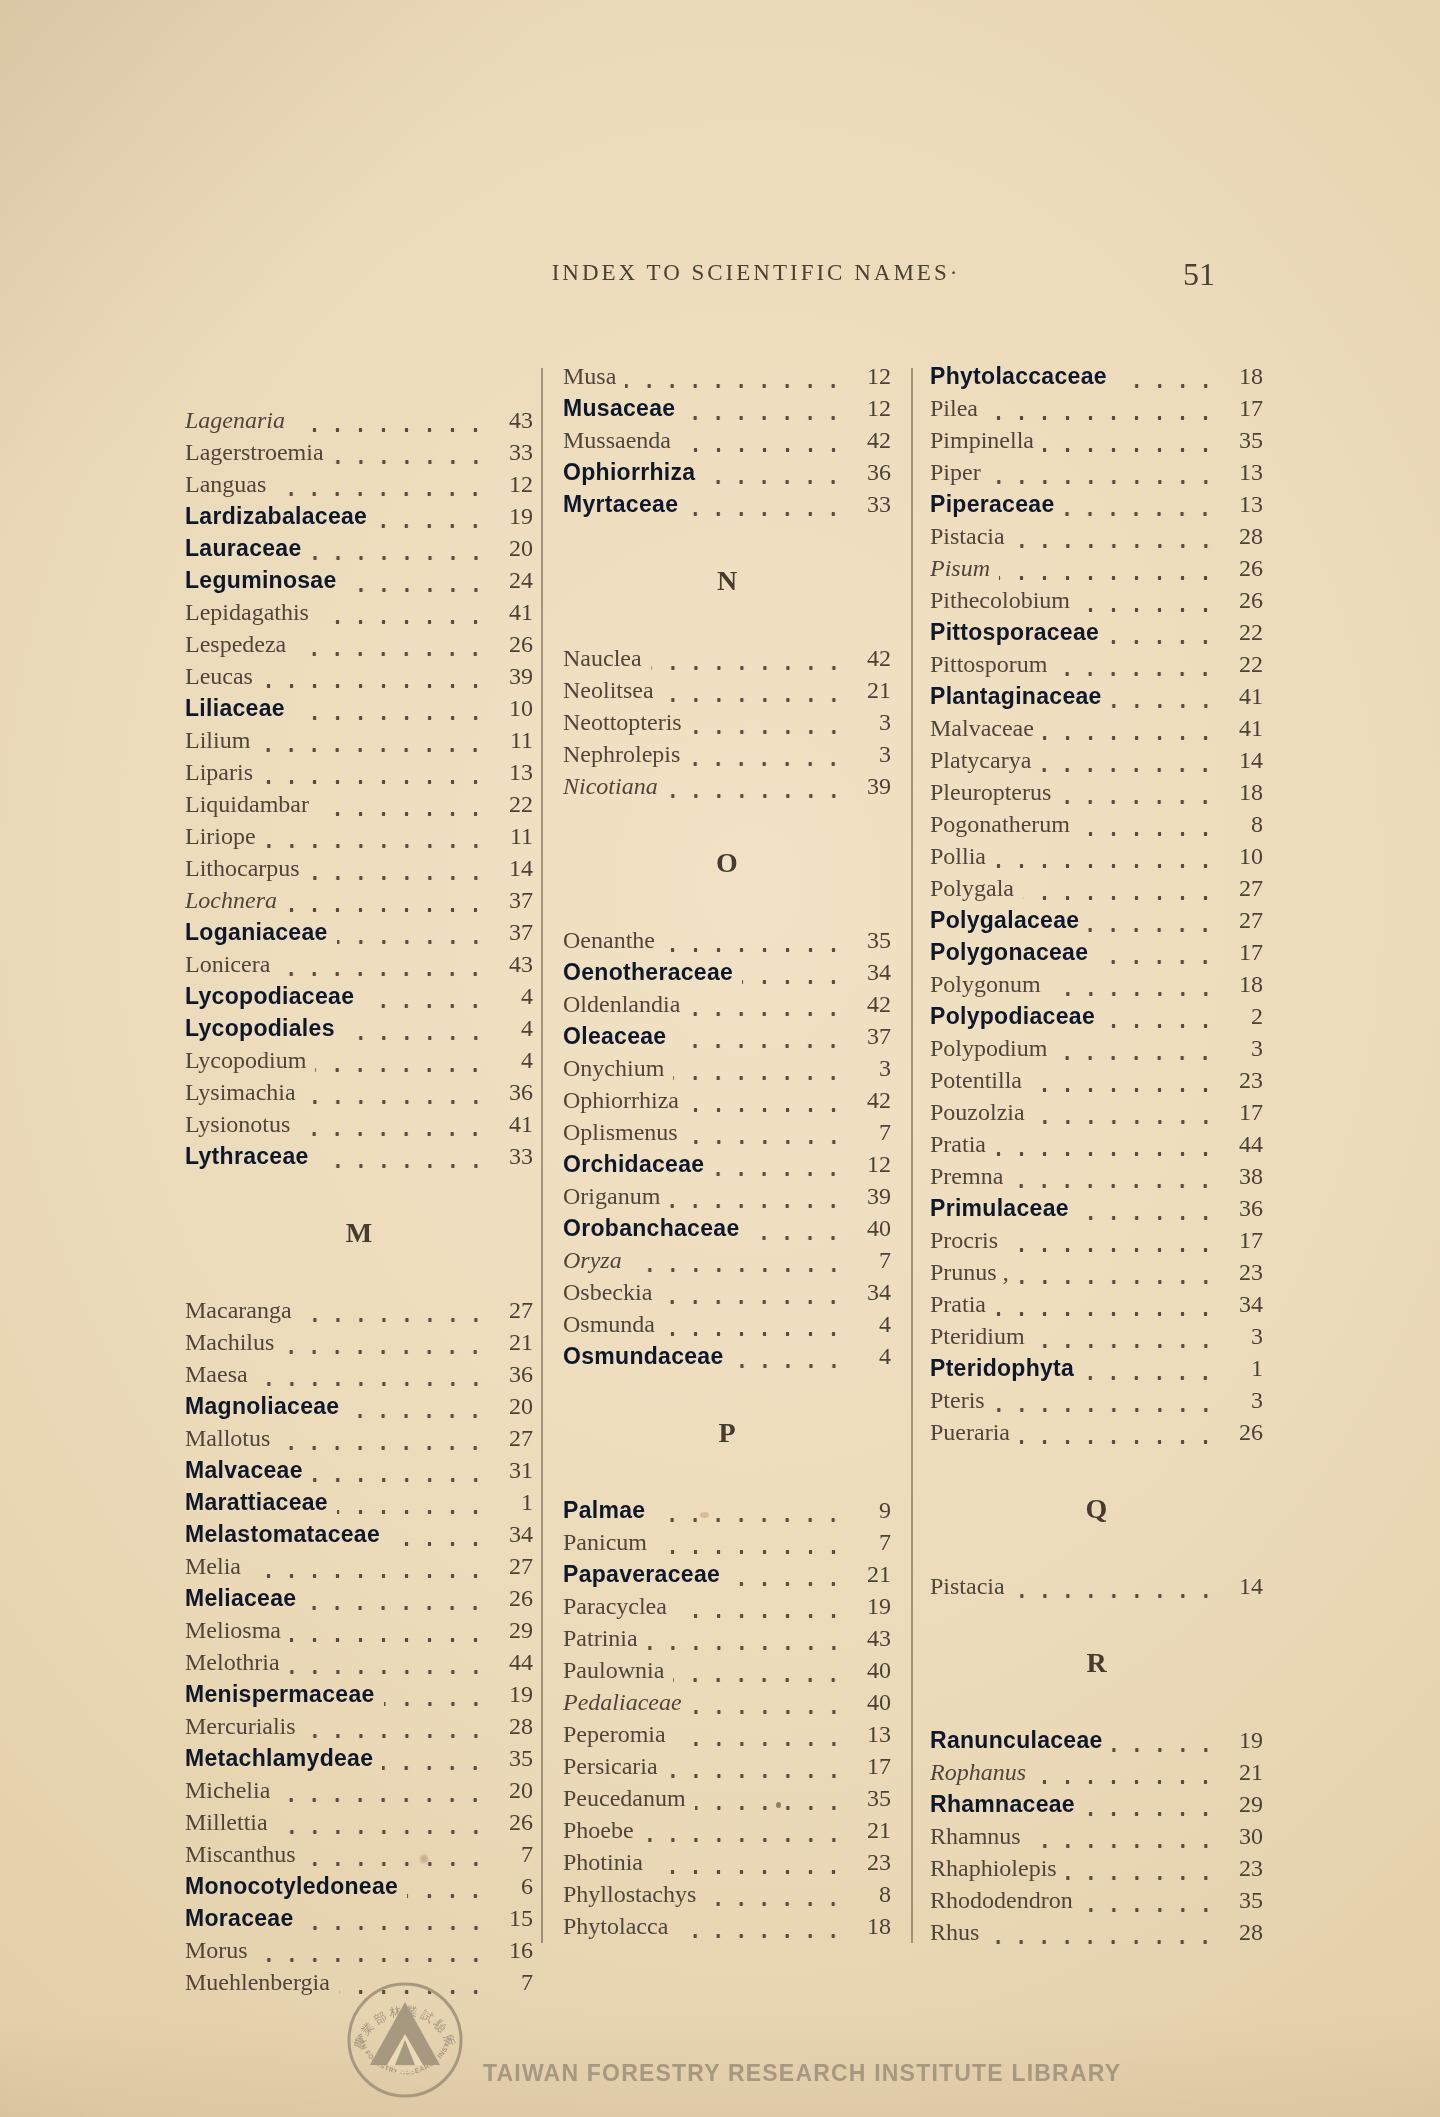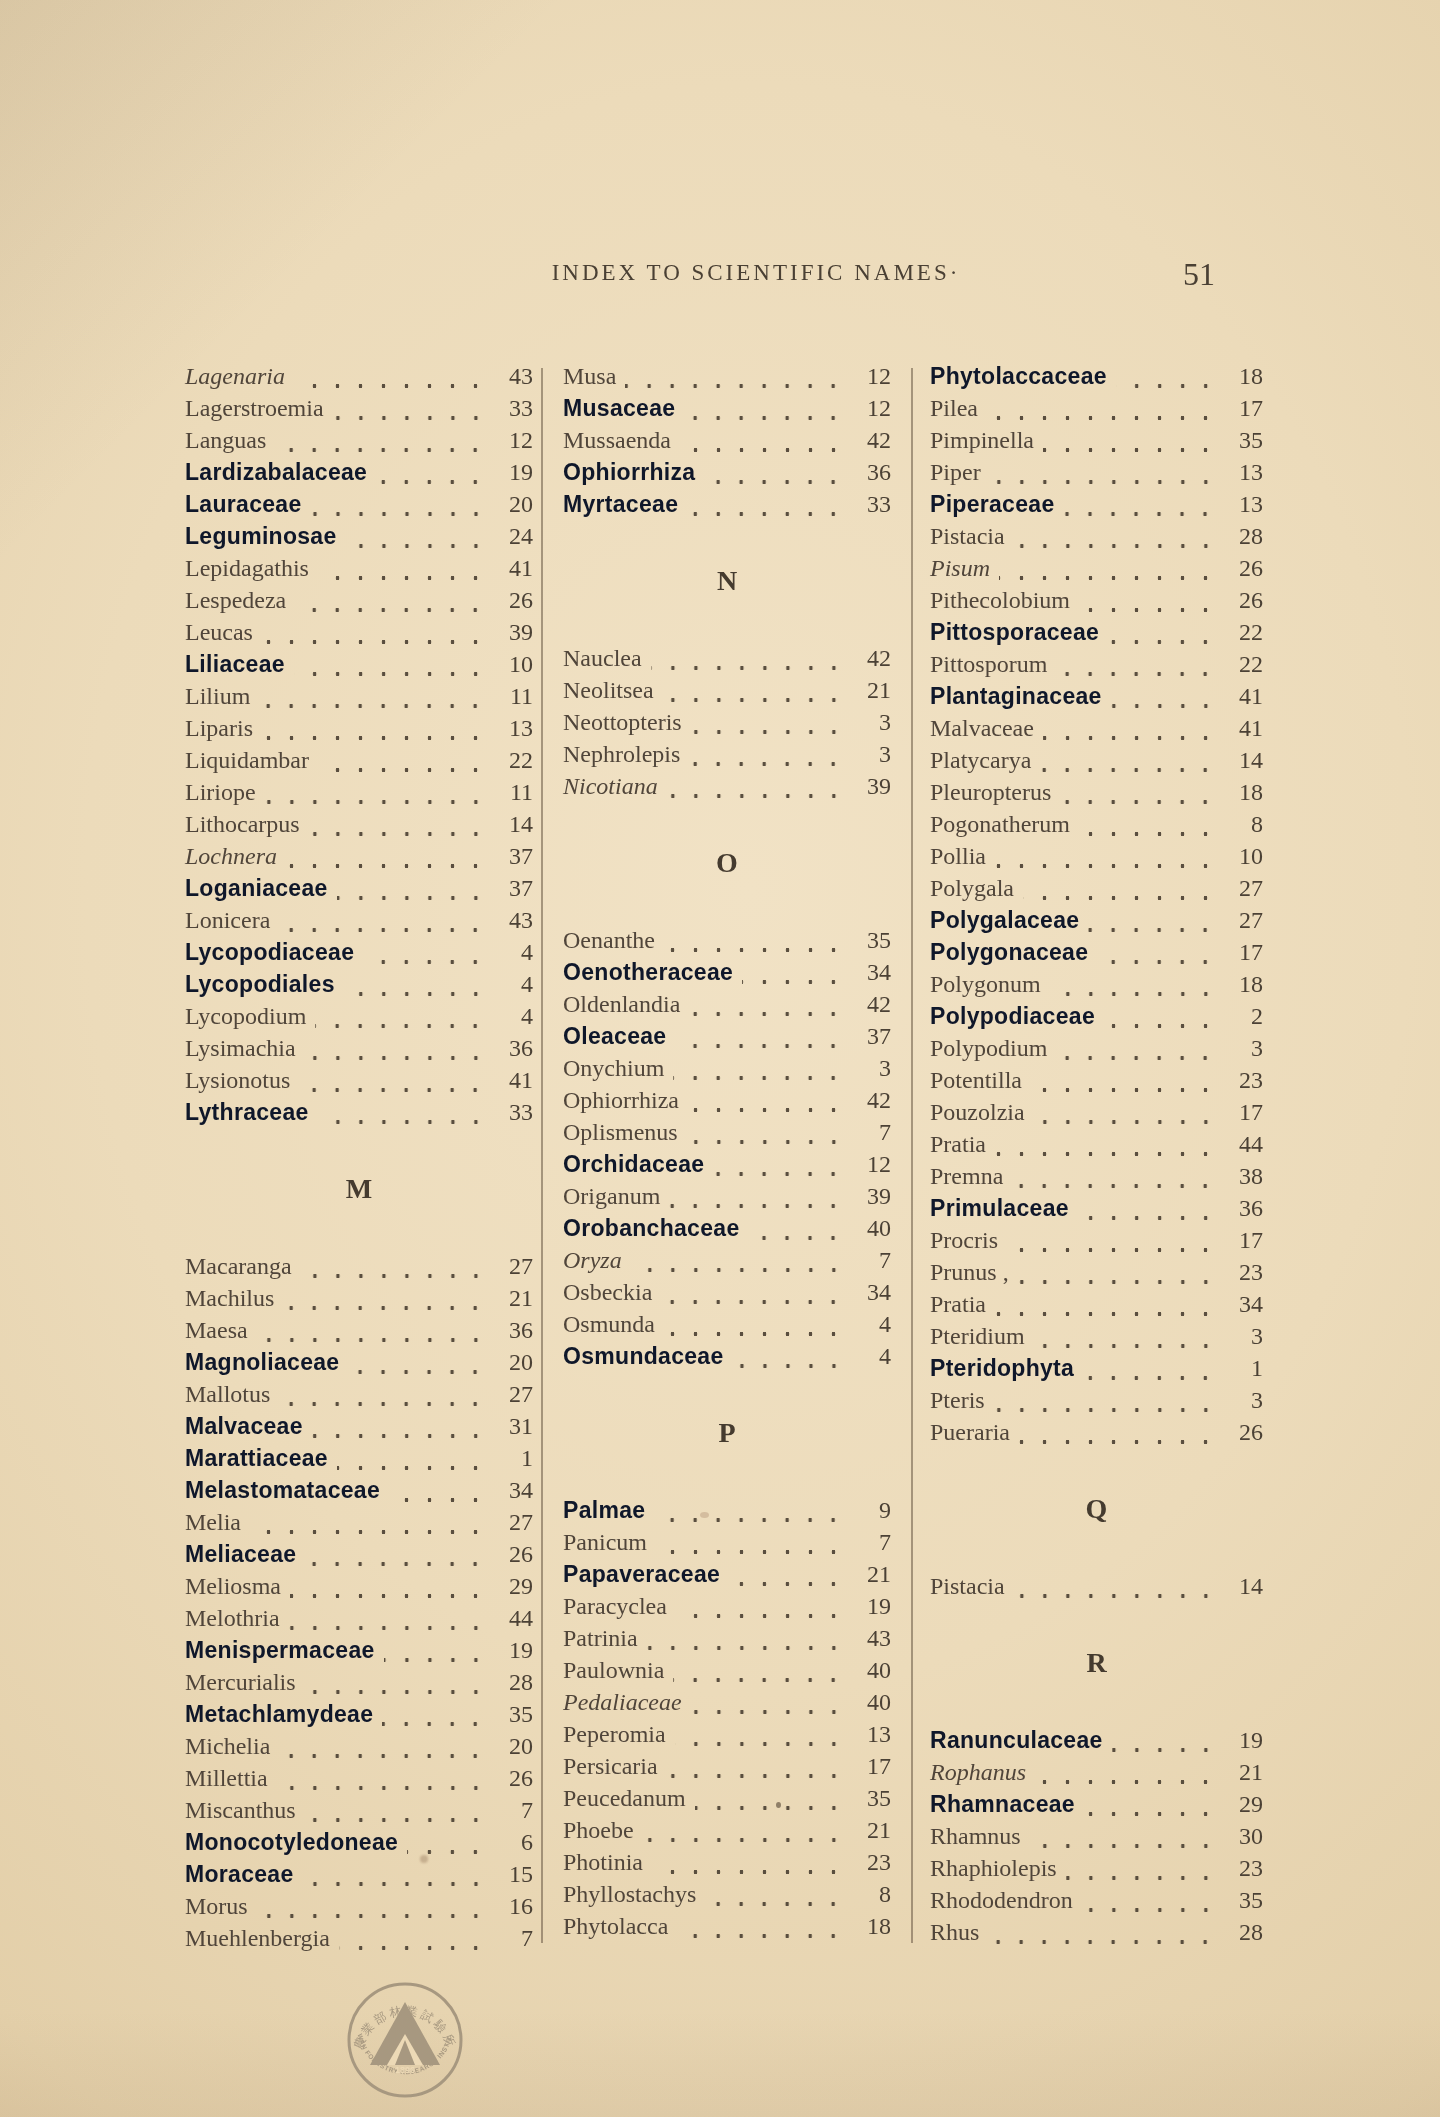--- a/index.html
+++ b/index.html
@@ -23,21 +23,21 @@
     position:absolute; top:256px; left:1183px;
     font-size:32px; color:#4a4034;
   }
   .vrule{
     position:absolute; top:368px; height:1575px; width:2px;
     background:rgba(104,88,68,0.55);
   }
   .vrule-1{left:541px;}
   .vrule-2{left:911px;}
   .index-col{position:absolute; top:360px; color:#50453a;}
-  .col-0{left:185px; width:348px;}
+  .col-0{left:185px; width:348px;margin-top:44px;}
   .col-1{left:563px; width:328px;}
   .col-2{left:930px; width:333px;}
   .entry-row{
     height:32px; display:flex; align-items:baseline; line-height:32px;
     white-space:nowrap;
   }
   .entry-name{font-size:24px; flex:none;}
   .style-bold{
     font-family:"Liberation Sans",sans-serif; font-weight:700;
     letter-spacing:.3px; color:#0f172a; font-size:23px;
@@ -737,13 +737,14 @@
     </text>
     <path id="arcBot" d="M 13,56 A 48,48 0 0 0 107,56" fill="none"></path>
     <text font-size="6.6" fill="#a79880" letter-spacing="0.6" font-family="Liberation Sans, sans-serif" font-weight="bold">
       <textPath href="#arcBot" startOffset="50%" text-anchor="middle">TAIWAN FORESTRY RESEARCH INSTITUTE</textPath>
     </text>
     <path d="M60,22 L95,85 L25,85 Z" fill="#a79880"></path>
     <path d="M60,54 L78,85 L42,85 Z" fill="#ecd9b6"></path>
     <path d="M60,60 L70,85 L50,85 Z" fill="#a79880"></path>
     <text x="60" y="93" font-size="9" font-weight="bold" fill="#ecd9b6" text-anchor="middle" font-family="Liberation Sans, sans-serif">1896</text>
   </svg>
+  <div class="library-en">TAIWAN FORESTRY RESEARCH INSTITUTE LIBRARY</div>
 </div>
 
 </body></html>

